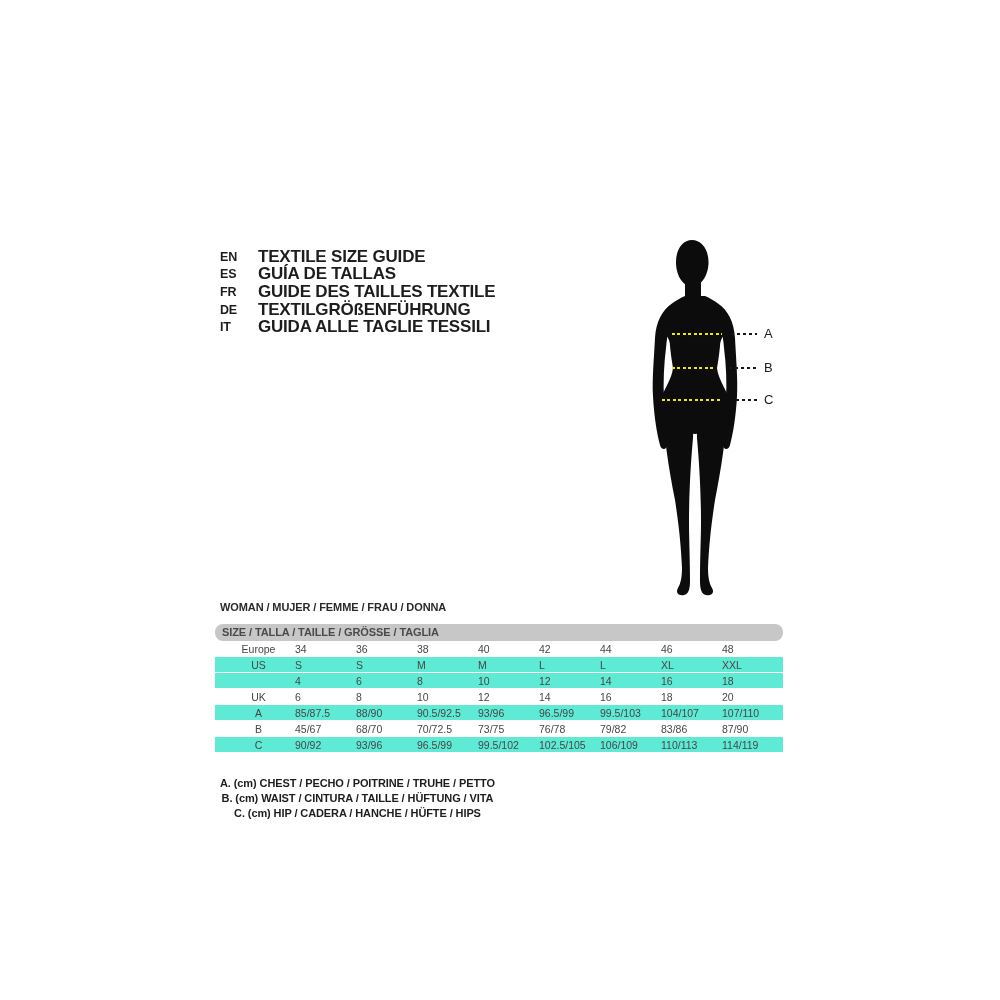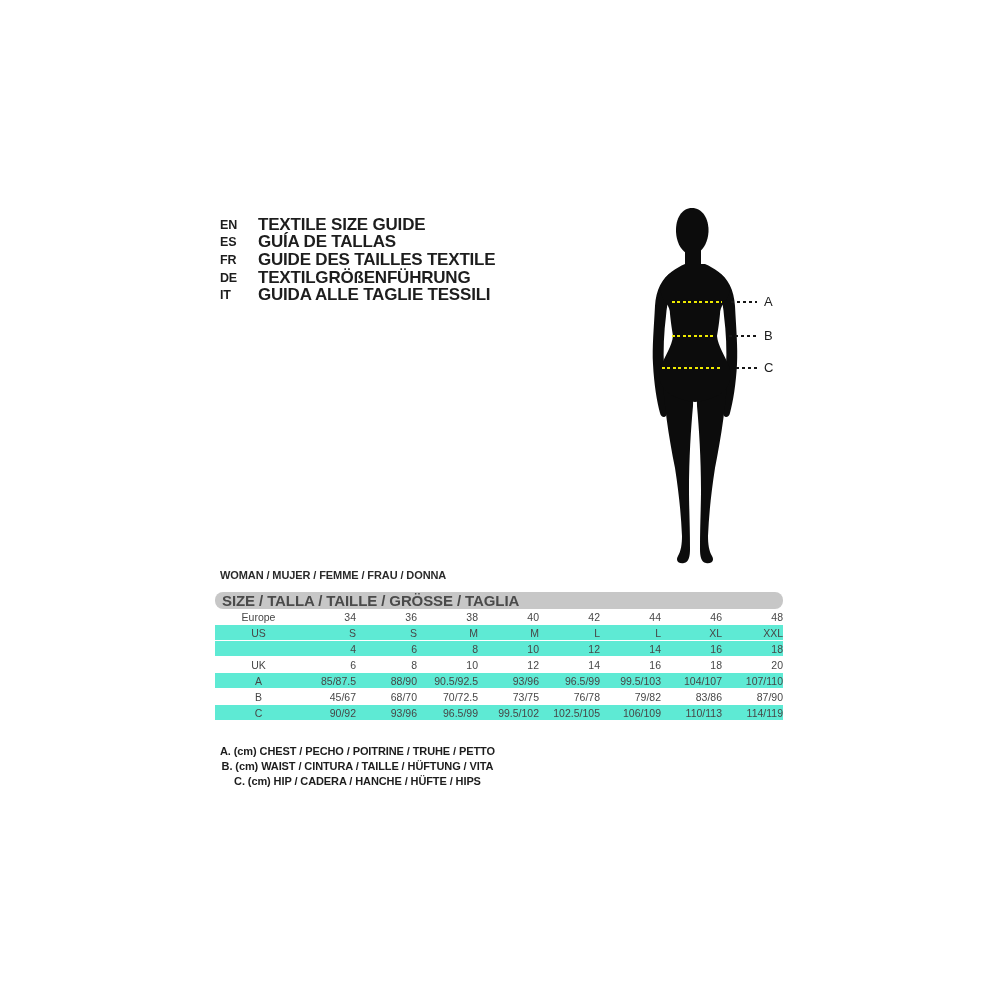--- a/index.html
+++ b/index.html
@@ -1,17 +1,17 @@
 <!DOCTYPE html>
 <html><head>
 <meta charset="utf-8">
 <style>
   html,body{margin:0;padding:0;background:#fff;}
   #page{position:relative;width:1000px;height:800px;background:#ffffff;overflow:hidden;
-        font-family:"Liberation Sans",sans-serif;color:#1d1d1d;}
+        font-family:"Liberation Sans",sans-serif;color:#1d1d1d;margin-top:32px;}
 
   
   .lang-list{position:absolute;left:220px;top:216px;}
   .lang-row{display:flex;height:17.6px;align-items:center;}
   .lang-code{width:38px;font-size:12.5px;font-weight:bold;letter-spacing:-0.2px;color:#1d1d1d;}
   .lang-label{font-size:17px;font-weight:bold;letter-spacing:-0.2px;color:#1d1d1d;white-space:nowrap;}
 
   
   .figure-svg{position:absolute;left:648px;top:206px;width:100px;height:360px;}
 
@@ -20,26 +20,26 @@
   .dash-black{position:absolute;height:2px;background:repeating-linear-gradient(90deg,#161616 0 3px,transparent 3px 6px);}
   .measure-label{position:absolute;font-size:13px;color:#1d1d1d;line-height:13px;}
 
   
   .gender-title{position:absolute;left:220px;top:569px;font-size:11px;font-weight:bold;
                 letter-spacing:-0.1px;color:#2a2a2a;white-space:nowrap;}
 
   
   .size-table{position:absolute;left:215px;top:592px;width:568px;}
   .thead{height:17px;line-height:17px;background:#c7c7c7;color:#4a4a4a;
-         font-size:15px;font-weight:bold;padding-left:7px;box-sizing:border-box;letter-spacing:-0.1px;border-radius:8px;}
+         font-size:11px;font-weight:bold;padding-left:7px;box-sizing:border-box;letter-spacing:-0.1px;border-radius:8px;}
   .trow{display:flex;height:16px;line-height:16px;font-size:10.5px;color:#474747;
         border-bottom:1px solid #ffffff;box-sizing:border-box;background:#ffffff;}
   .trow.shaded{background:#5eead4;}
   .tlabel{width:80px;padding-left:7px;box-sizing:border-box;text-align:center;}
-  .tcell{flex:1;text-align:right;}
+  .tcell{flex:1;text-align:left;}
 
   
   .legend{position:absolute;left:220px;top:744px;text-align:center;}
   .legend-line{font-size:11px;font-weight:bold;letter-spacing:-0.1px;color:#1d1d1d;
                height:15px;line-height:15px;white-space:nowrap;}
 </style>
 </head>
 <body>
 
 <div id="page">

